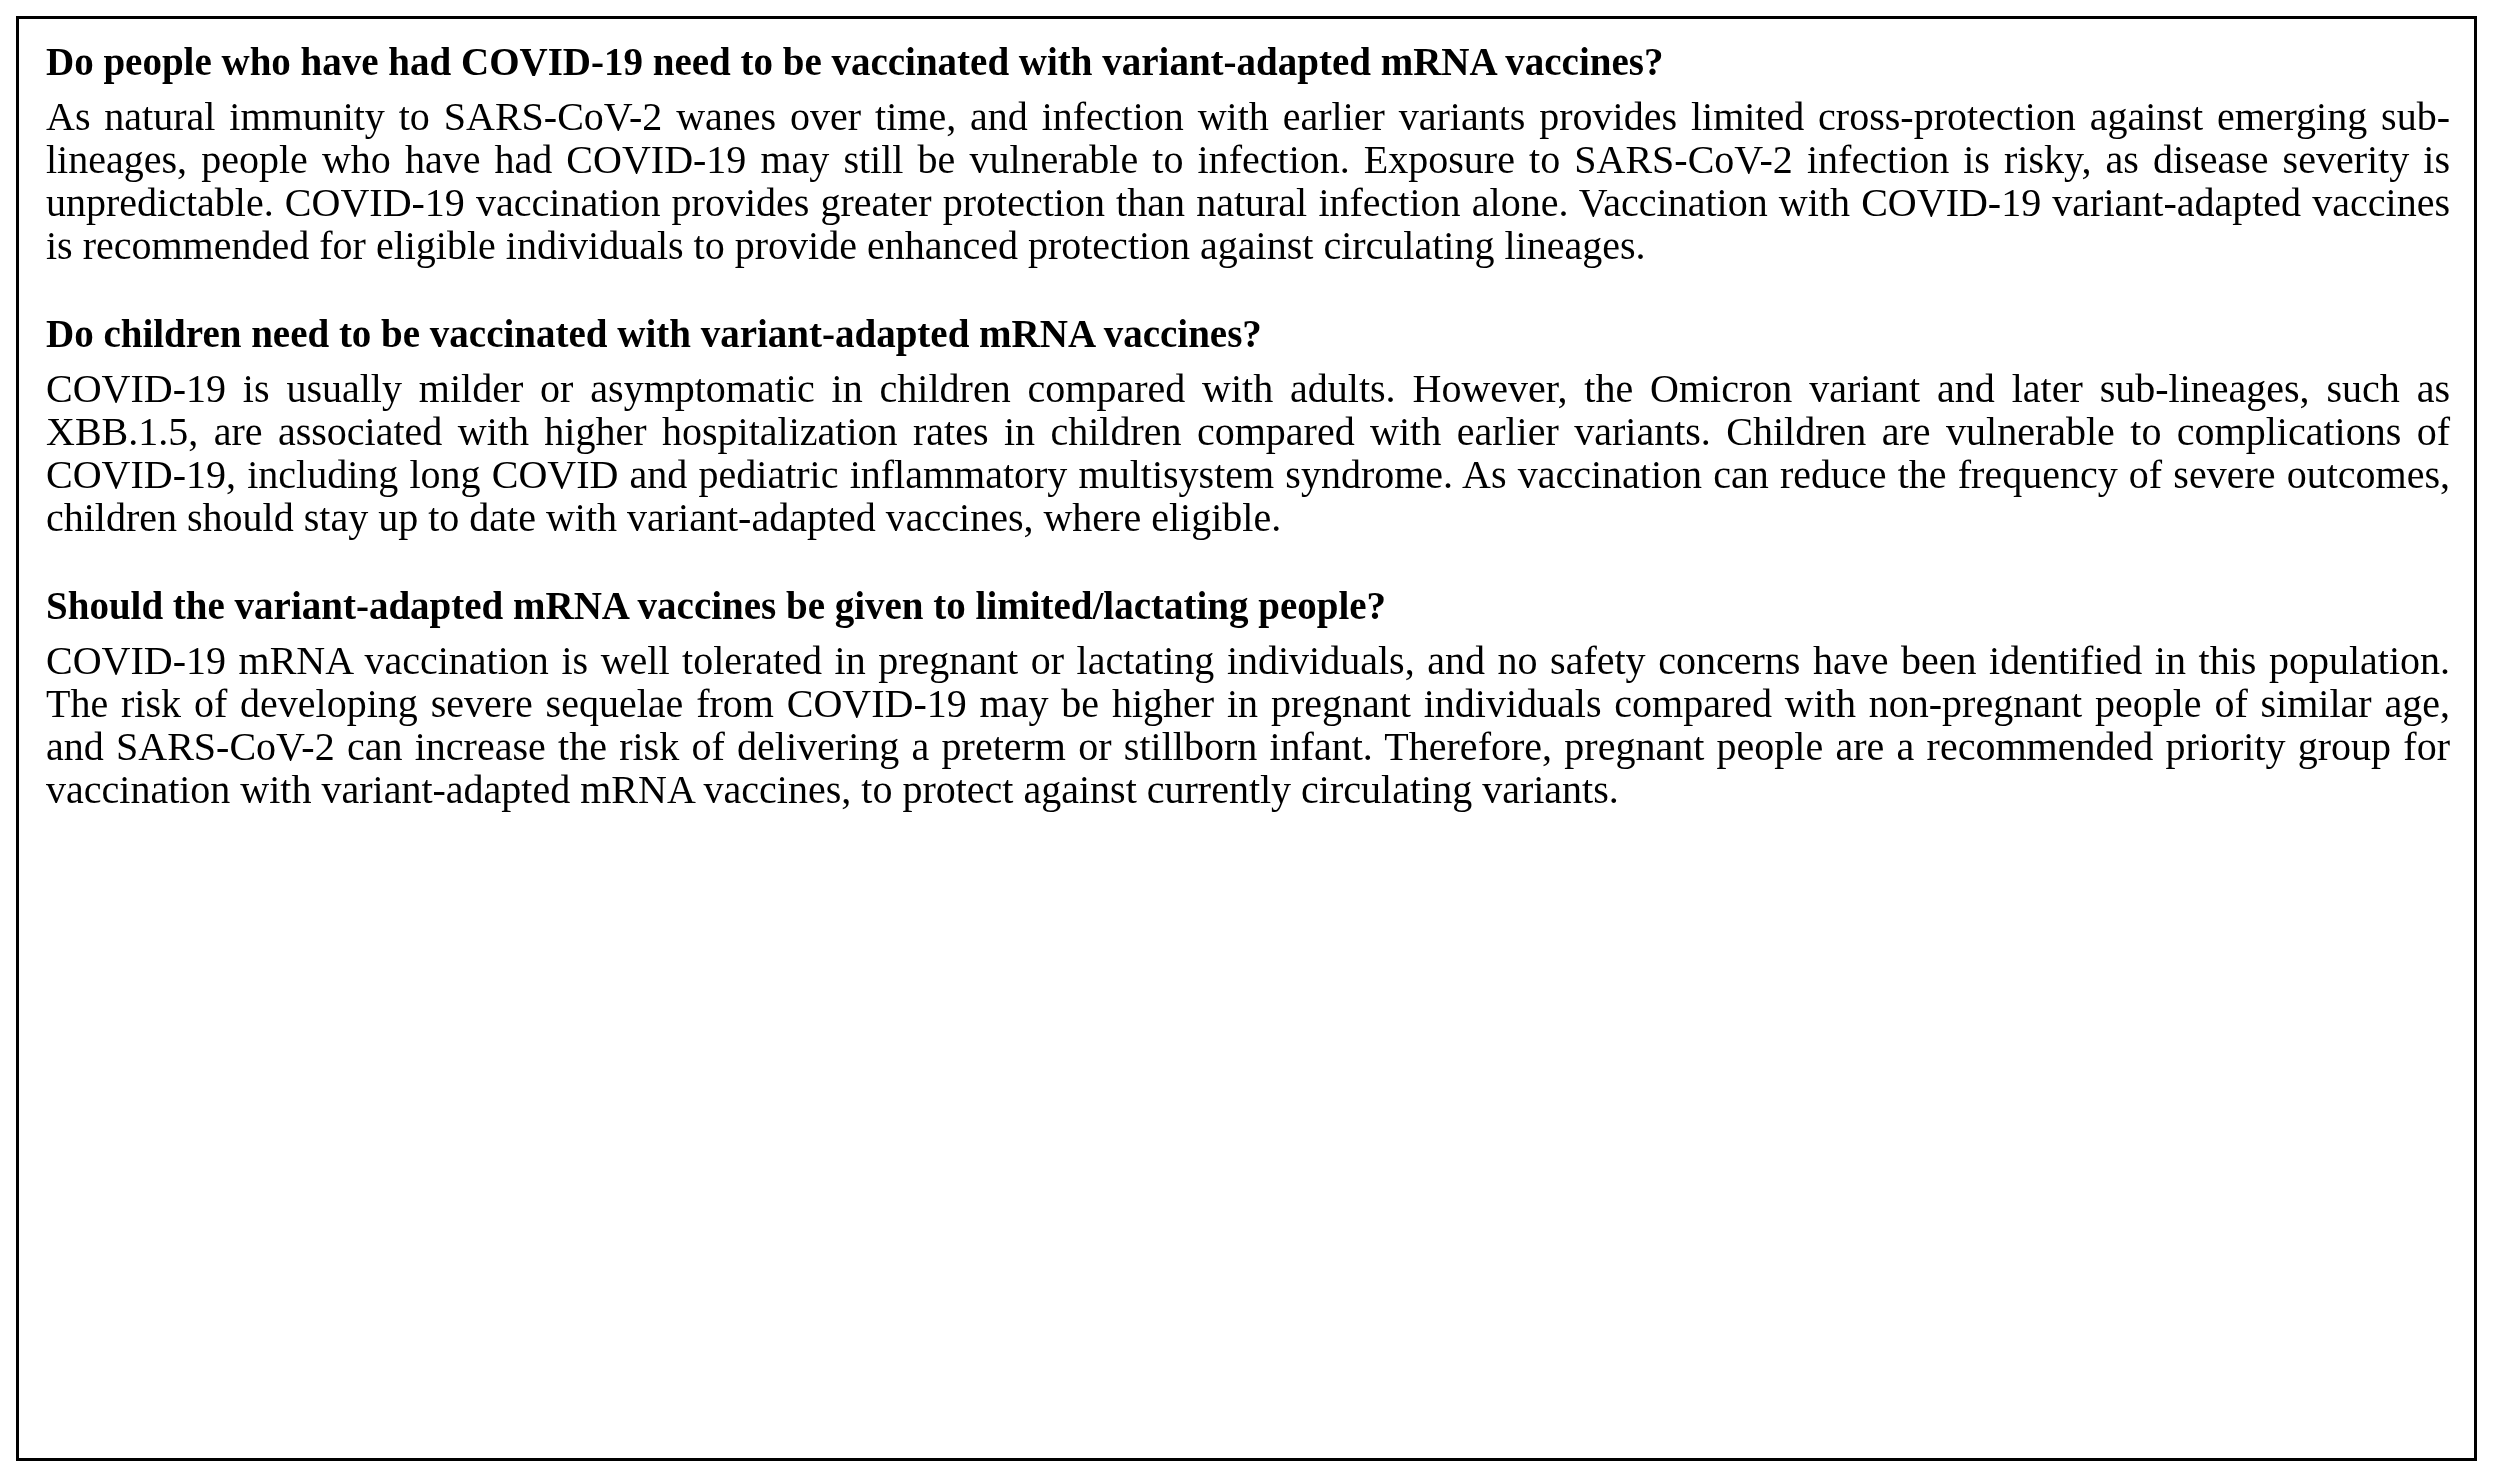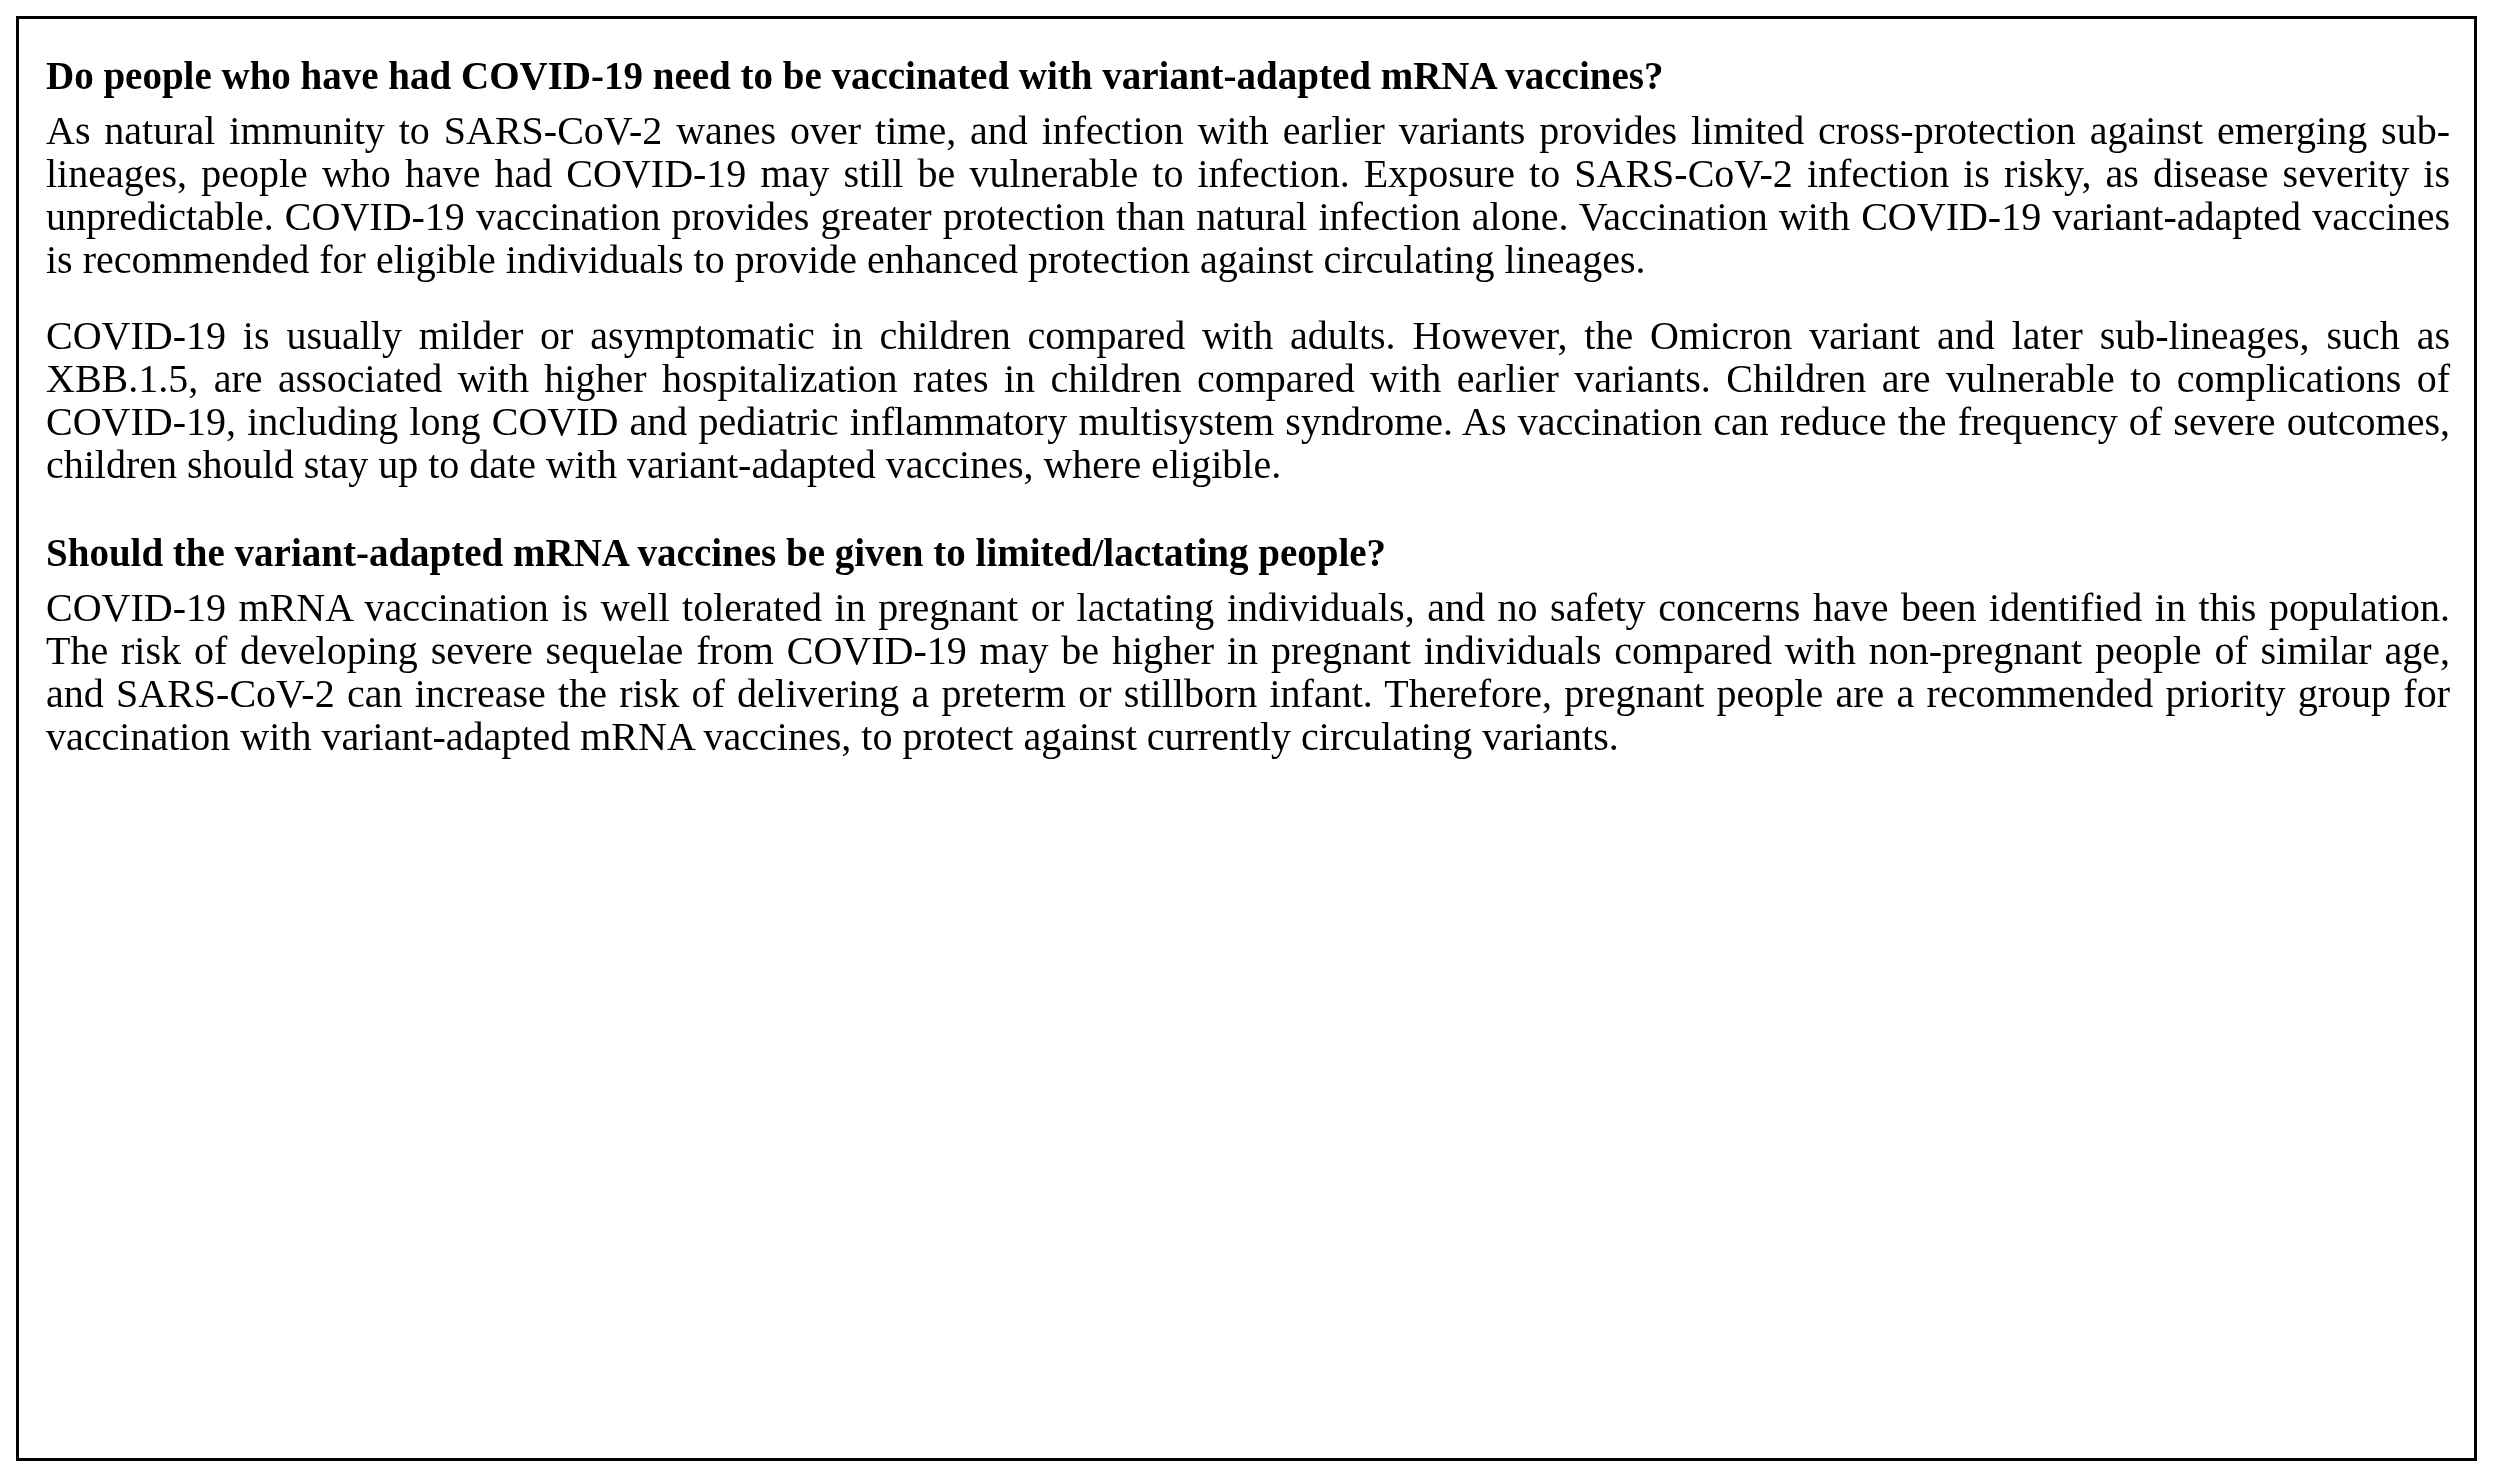--- a/index.html
+++ b/index.html
@@ -16,21 +16,21 @@
       color: #000000;
     }
     .box {
       position: absolute;
       left: 16px;
       top: 16px;
       width: 2461px;
       height: 1445px;
       border: 3.4px solid #000000;
       box-sizing: border-box;
-      padding: 23px 24px 0 27px;
+      padding: 9px 24px 0 27px;
     }
     .section {
       margin: 0;
     }
     .section + .section {
       margin-top: 33px;
     }
     .heading {
       font-family: "Liberation Serif", "DejaVu Serif", serif;
       font-weight: bold;
@@ -51,20 +51,21 @@
   </style>
 </head>
 <body>
 
 <div class="box">
   <div class="section">
     <p class="heading">Do people who have had COVID-19 need to be vaccinated with variant-adapted mRNA vaccines?</p>
     <p class="body-text">As natural immunity to SARS-CoV-2 wanes over time, and infection with earlier variants provides limited cross-protection against emerging sub-lineages, people who have had COVID-19 may still be vulnerable to infection. Ex­posure to SARS-CoV-2 infection is risky, as disease severity is unpredictable. COVID-19 vaccination provides greater protection than natural infection alone. Vaccination with COVID-19 variant-adapted vaccines is recommended for eligible individuals to provide enhanced protection against circulating lineages.</p>
   </div>
   <div class="section">
+    <p class="heading">Do children need to be vaccinated with variant-adapted mRNA vaccines?</p>
     <p class="body-text">COVID-19 is usually milder or asymptomatic in children compared with adults. However, the Omicron variant and later sub-lineages, such as XBB.1.5, are associated with higher hospitalization rates in children compared with earlier variants. Children are vulnerable to complications of COVID-19, including long COVID and pediatric inflammatory multisystem syndrome. As vaccination can reduce the frequency of severe outcomes, children should stay up to date with variant-adapted vaccines, where eligible.</p>
   </div>
   <div class="section">
     <p class="heading">Should the variant-adapted mRNA vaccines be given to limited/lactating people?</p>
     <p class="body-text">COVID-19 mRNA vaccination is well tolerated in pregnant or lactating individuals, and no safety concerns have been identified in this population. The risk of developing severe sequelae from COVID-19 may be higher in pregnant individuals compared with non-pregnant people of similar age, and SARS-CoV-2 can increase the risk of delivering a preterm or stillborn infant. Therefore, pregnant people are a recommended priority group for vaccination with variant-adapted mRNA vaccines, to protect against currently circulating variants.</p>
   </div>
 </div>
 
 
 </body></html>

